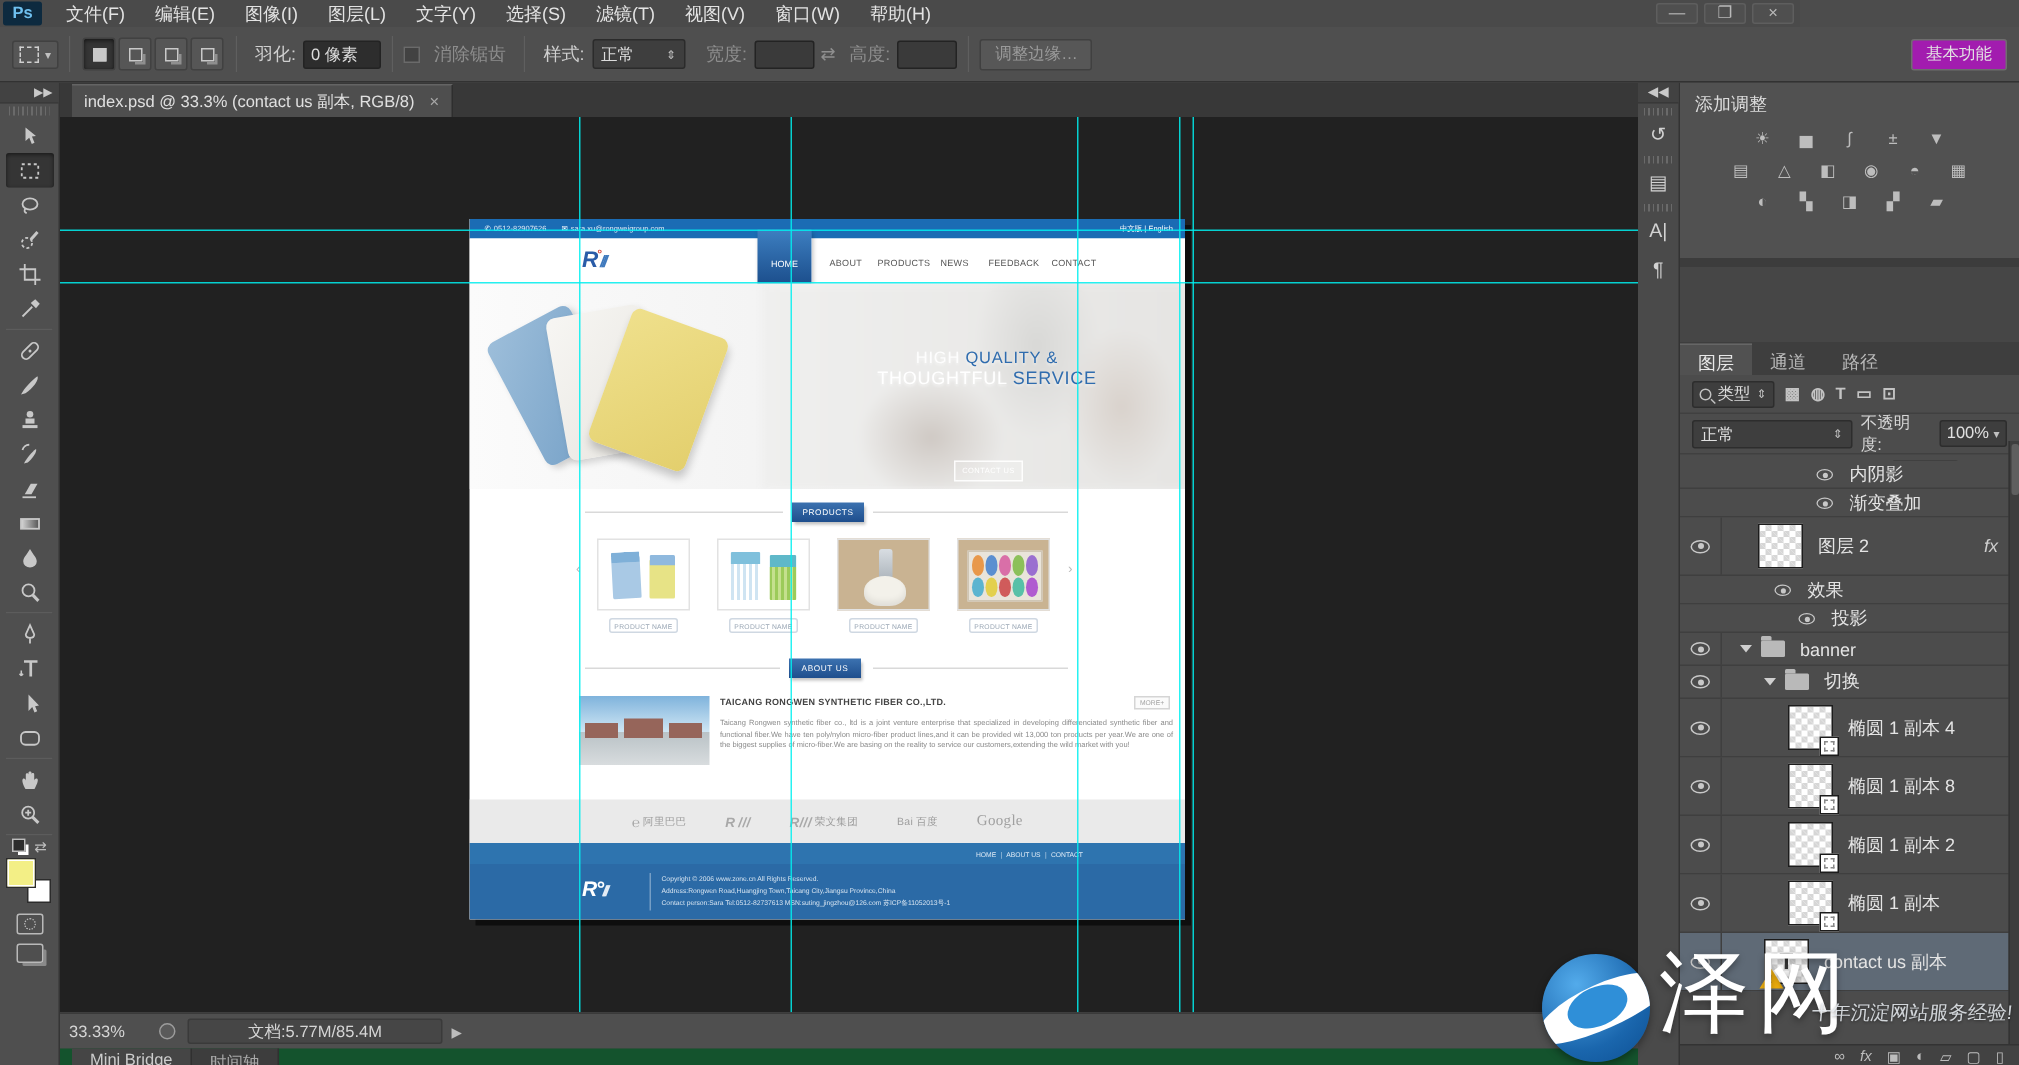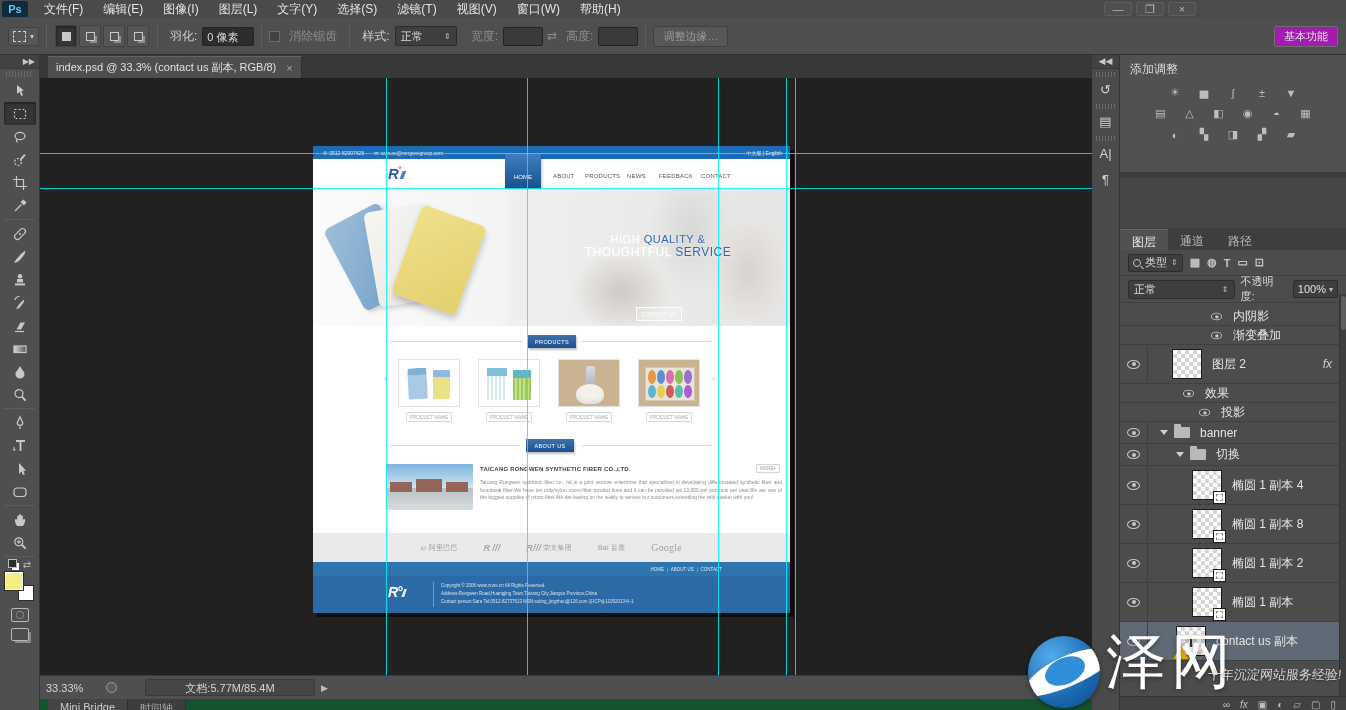--- a/index.html
+++ b/index.html
@@ -114,21 +114,21 @@
   .s-footer{position:absolute;left:0;top:430px;width:477px;height:37px;background:#2b6aa6;color:#cfe0ef;}
   .f-logo{position:absolute;left:75px;top:8px;font-size:14px;font-weight:bold;font-style:italic;color:#fff;letter-spacing:-1px;}
   .f-logo .sl{font-size:10px;letter-spacing:-2px;color:#e6eef6;}
   .f-sep{position:absolute;left:120px;top:6px;width:1px;height:25px;background:rgba(255,255,255,.35);}
   .f-lines{position:absolute;left:128px;top:6px;font-size:4.5px;line-height:8px;color:#d5e3f0;}
 
   
   .statusbar{position:absolute;left:40px;top:675px;width:1052px;height:24px;background:#4f4f4f;border-top:1px solid #3a3a3a;display:flex;align-items:center;color:#d5d5d5;font-size:11px;z-index:15;}
   .zoom-field{margin-left:6px;width:52px;}
   .save-ic{width:11px;height:11px;border:1px solid #9c9c9c;border-radius:50%;margin:0 8px;position:relative;background:#5a5a5a;}
-  .doc-field{width:170px;height:17px;background:#464646;border:1px solid #3a3a3a;border-radius:2px;text-align:center;line-height:16px;font-size:11px;margin-left:20px;}
+  .doc-field{width:170px;height:17px;background:#464646;border:1px solid #3a3a3a;border-radius:2px;text-align:center;line-height:16px;font-size:11px;}
   .doc-arrow{margin-left:6px;color:#bdbdbd;font-size:9px;}
   .bottomtabs{position:absolute;left:40px;top:699px;width:1052px;height:11px;background:#14532d;display:flex;z-index:16;}
   .btab{height:16px;padding:2px 12px;font-size:11px;color:#cdcdcd;background:#454545;border-right:1px solid #303030;margin-left:8px;}
   .btab.dim{background:#3d3d3d;color:#a8a8a8;margin-left:0;}
 
   
   .rightdock{position:absolute;left:1092px;top:55px;width:254px;height:655px;background:#444;z-index:18;display:flex;}
   .c-strip{width:28px;height:100%;background:#4a4a4a;border-right:1px solid #333;position:relative;}
   .c-head{height:14px;background:#424242;color:#c9c9c9;font-size:9px;text-align:center;border-bottom:1px solid #383838;line-height:13px;}
   .c-grip{height:5px;margin:3px 4px 1px;background:repeating-linear-gradient(90deg,#6a6a6a 0 1px,transparent 1px 3px);}

